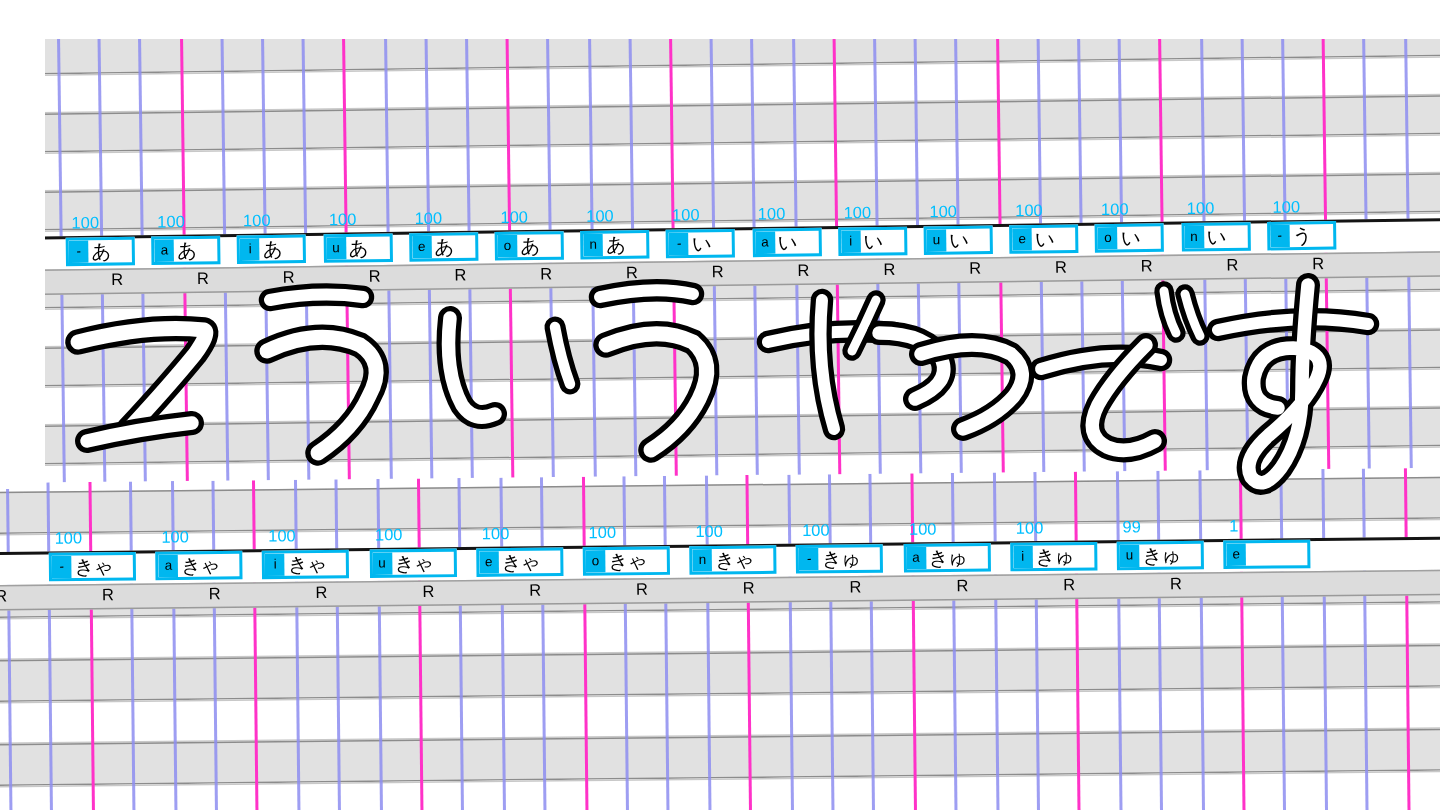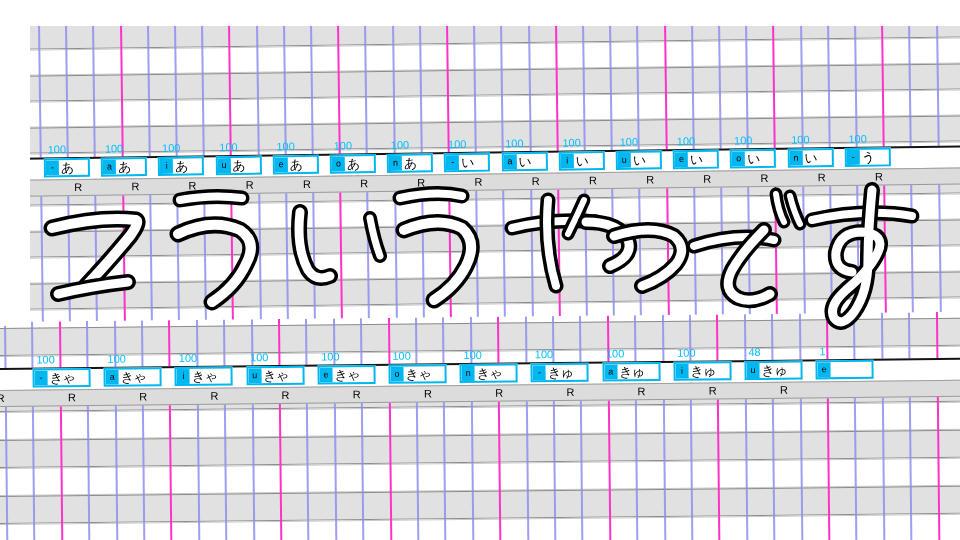--- a/index.html
+++ b/index.html
@@ -395,21 +395,21 @@
         <div class="nval" style="left: 613.6px; top: 33px;">100</div>
         <div class="note" style="left: 609.6px; top: 47px; width: 58px;">
           <span class="nbar">a</span>
           <span class="nlyric">きゅ</span>
         </div>
         <div class="nval" style="left: 684.8px; top: 33px;">100</div>
         <div class="note" style="left: 680.8px; top: 47px; width: 58px;">
           <span class="nbar">i</span>
           <span class="nlyric">きゅ</span>
         </div>
-        <div class="nval" style="left: 756px; top: 33px;">48</div>
+        <div class="nval" style="left: 756px; top: 33px;">99</div>
         <div class="note" style="left: 752px; top: 47px; width: 58px;">
           <span class="nbar">u</span>
           <span class="nlyric">きゅ</span>
         </div>
         <div class="nval" style="left: 827.2px; top: 33px;">1</div>
         <div class="note" style="left: 823.2px; top: 47px; width: 58px;">
           <span class="nbar">e</span>
           <span class="nlyric"></span>
         </div>
       </div>

